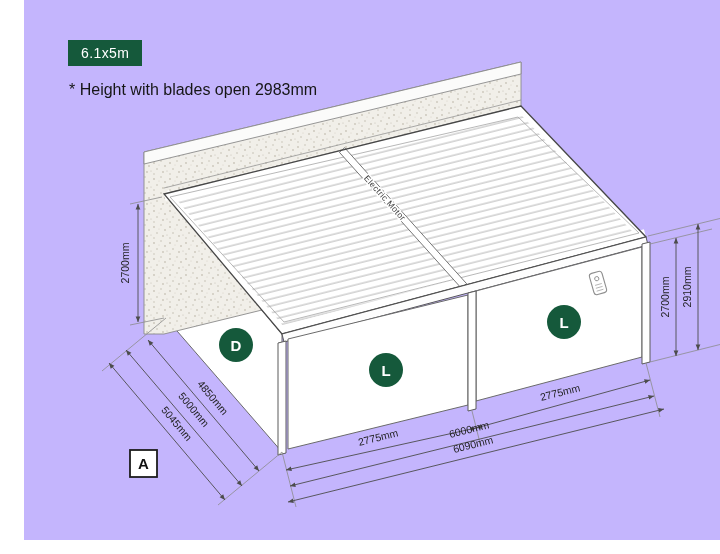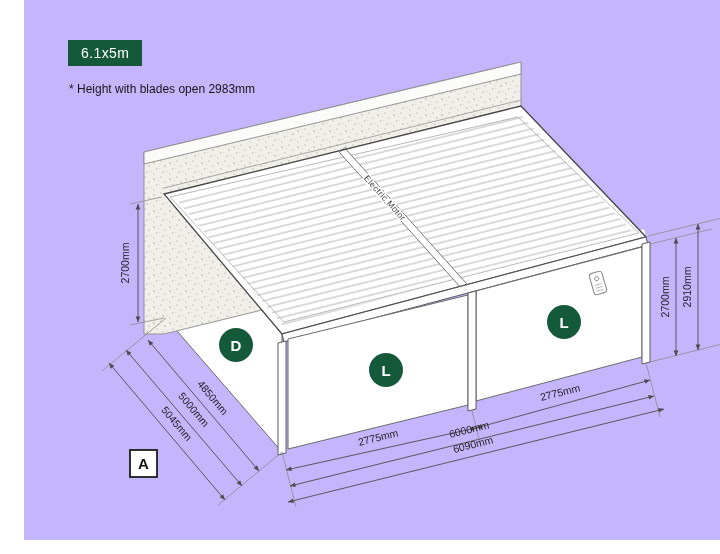--- a/index.html
+++ b/index.html
@@ -1,20 +1,20 @@
 <!DOCTYPE html>
 <html><head>
 <meta charset="utf-8">
 <style>
   html,body{margin:0;padding:0;background:#ffffff;}
   .canvas{position:relative;width:720px;height:540px;background:#c4b5fd;overflow:hidden;
           font-family:"Liberation Sans",sans-serif;margin-left:24px;}
   .badge{position:absolute;left:44px;top:40px;background:#15593B;color:#ffffff;
          font-size:14px;letter-spacing:.4px;padding:5px 13px;font-weight:500;}
-  .notes{position:absolute;left:45px;top:81px;color:#161616;font-size:12px;line-height:17px;}
+  .notes{position:absolute;left:45px;top:81px;color:#161616;font-size:16px;line-height:17px;}
   svg{position:absolute;left:0;top:0;}
   svg text{font-family:"Liberation Sans",sans-serif;}
   .dim{font-size:10.5px;fill:#1f1f1f;}
   .zone{font-size:15px;font-weight:bold;fill:#ffffff;text-anchor:middle;}
   .motor{font-size:8.5px;fill:#3a3a3a;letter-spacing:.4px;text-anchor:middle;
          paint-order:stroke;stroke:#ffffff;stroke-width:3px;}
   .viewletter{font-size:15px;font-weight:bold;fill:#111111;text-anchor:middle;}
   .dimline{stroke:#4c4c4c;stroke-width:.9;marker-start:url(#arr);marker-end:url(#arr);}
   .extline{stroke:#8c8c8c;stroke-width:.8;}
   .frame{stroke:#474747;fill:none;}

